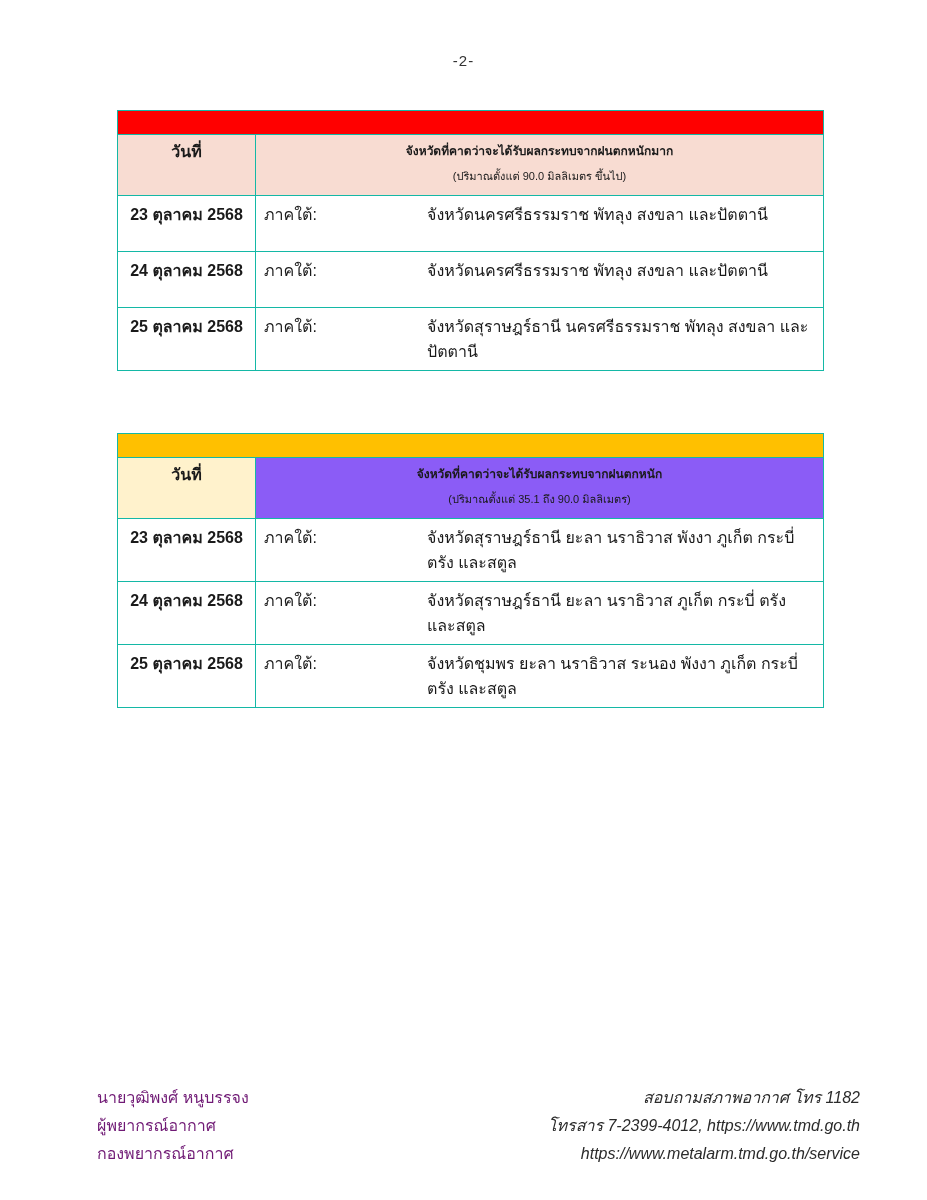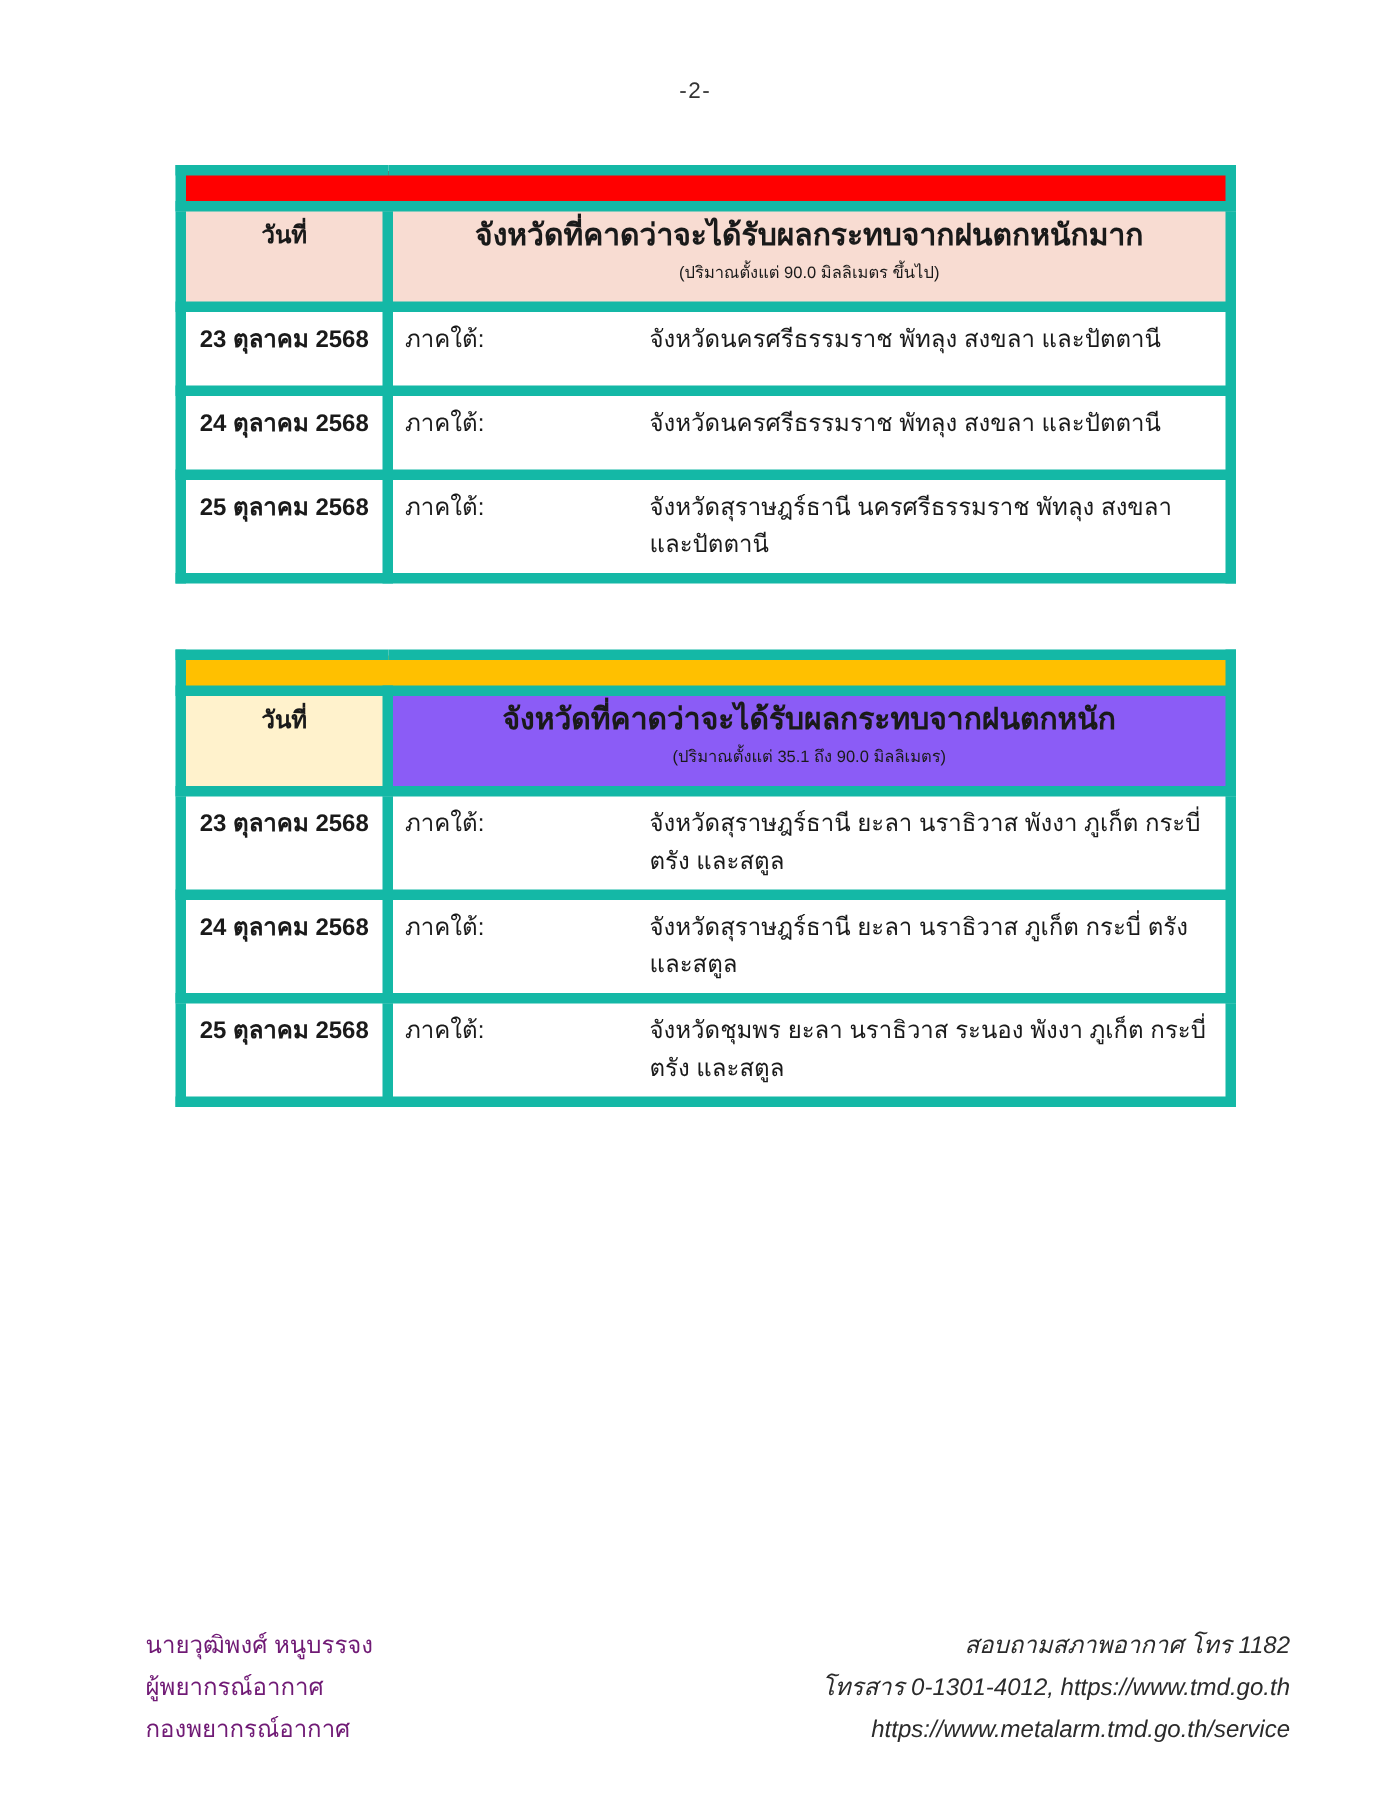--- a/index.html
+++ b/index.html
@@ -19,31 +19,31 @@
     letter-spacing: 1px;
   }
 
   .doc-table {
     position: absolute; left: 117px; width: 707px;
   }
   .doc-table table {
     width: 100%; border-collapse: collapse; table-layout: fixed;
   }
   .doc-table td {
-    border: 7px solid #14b8a6;
+    border: 1px solid #14b8a6;
     vertical-align: top;
     font-size: 16px;
     line-height: 25px;
   }
   td.bar-cell { height: 24px; padding: 0; }
   col.c1 { width: 138px; }
 
   tr.head td { text-align: center; padding: 4px 6px 6px 6px; }
   .head-date { font-weight: bold; font-size: 16px; }
-  .head-title { font-weight: bold; font-size: 20px; }
+  .head-title { font-weight: bold; font-size: 12px; }
   .head-sub { font-weight: normal; font-size: 11px; }
 
   tr.body-row td { padding: 6px 8px 6px 8px; }
   tr.r55 { height: 56px; margin-top: 16px; }
   tr.r85 { height: 85px; }
   td.date-cell { text-align: center; font-weight: bold; }
   .cell2-flex { display: flex; align-items: flex-start; }
   .region-label { flex: 0 0 163px; font-weight: normal; }
   .provinces { flex: 1 1 auto; }
 
@@ -168,17 +168,17 @@
   </div>
 
   <div class="footer-left">
     <div>นายวุฒิพงศ์ หนูบรรจง</div>
     <div>ผู้พยากรณ์อากาศ</div>
     <div>กองพยากรณ์อากาศ</div>
   </div>
 
   <div class="footer-right">
     <div>สอบถามสภาพอากาศ โทร 1182</div>
-    <div>โทรสาร 0-1301-4012, https://www.tmd.go.th</div>
+    <div>โทรสาร 7-2399-4012, https://www.tmd.go.th</div>
     <div>https://www.metalarm.tmd.go.th/service</div>
   </div>
 
 </div>
 
 </body></html>

